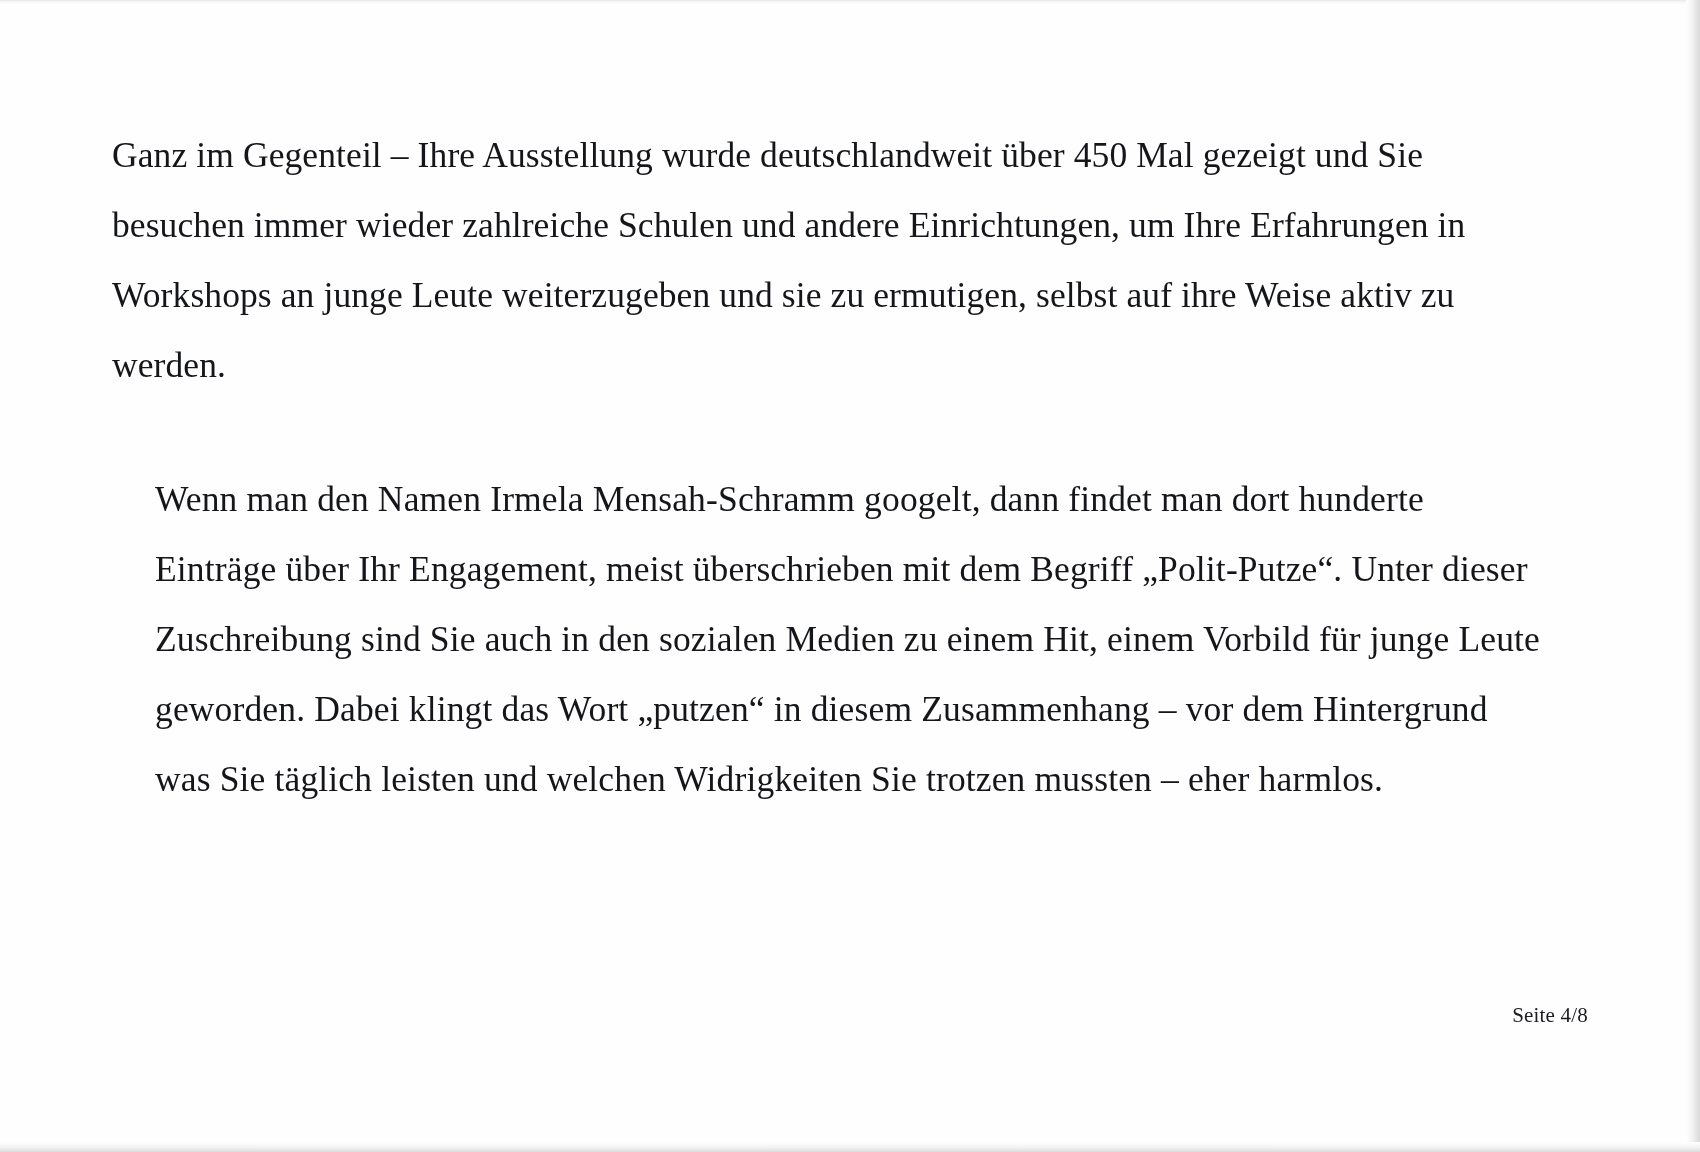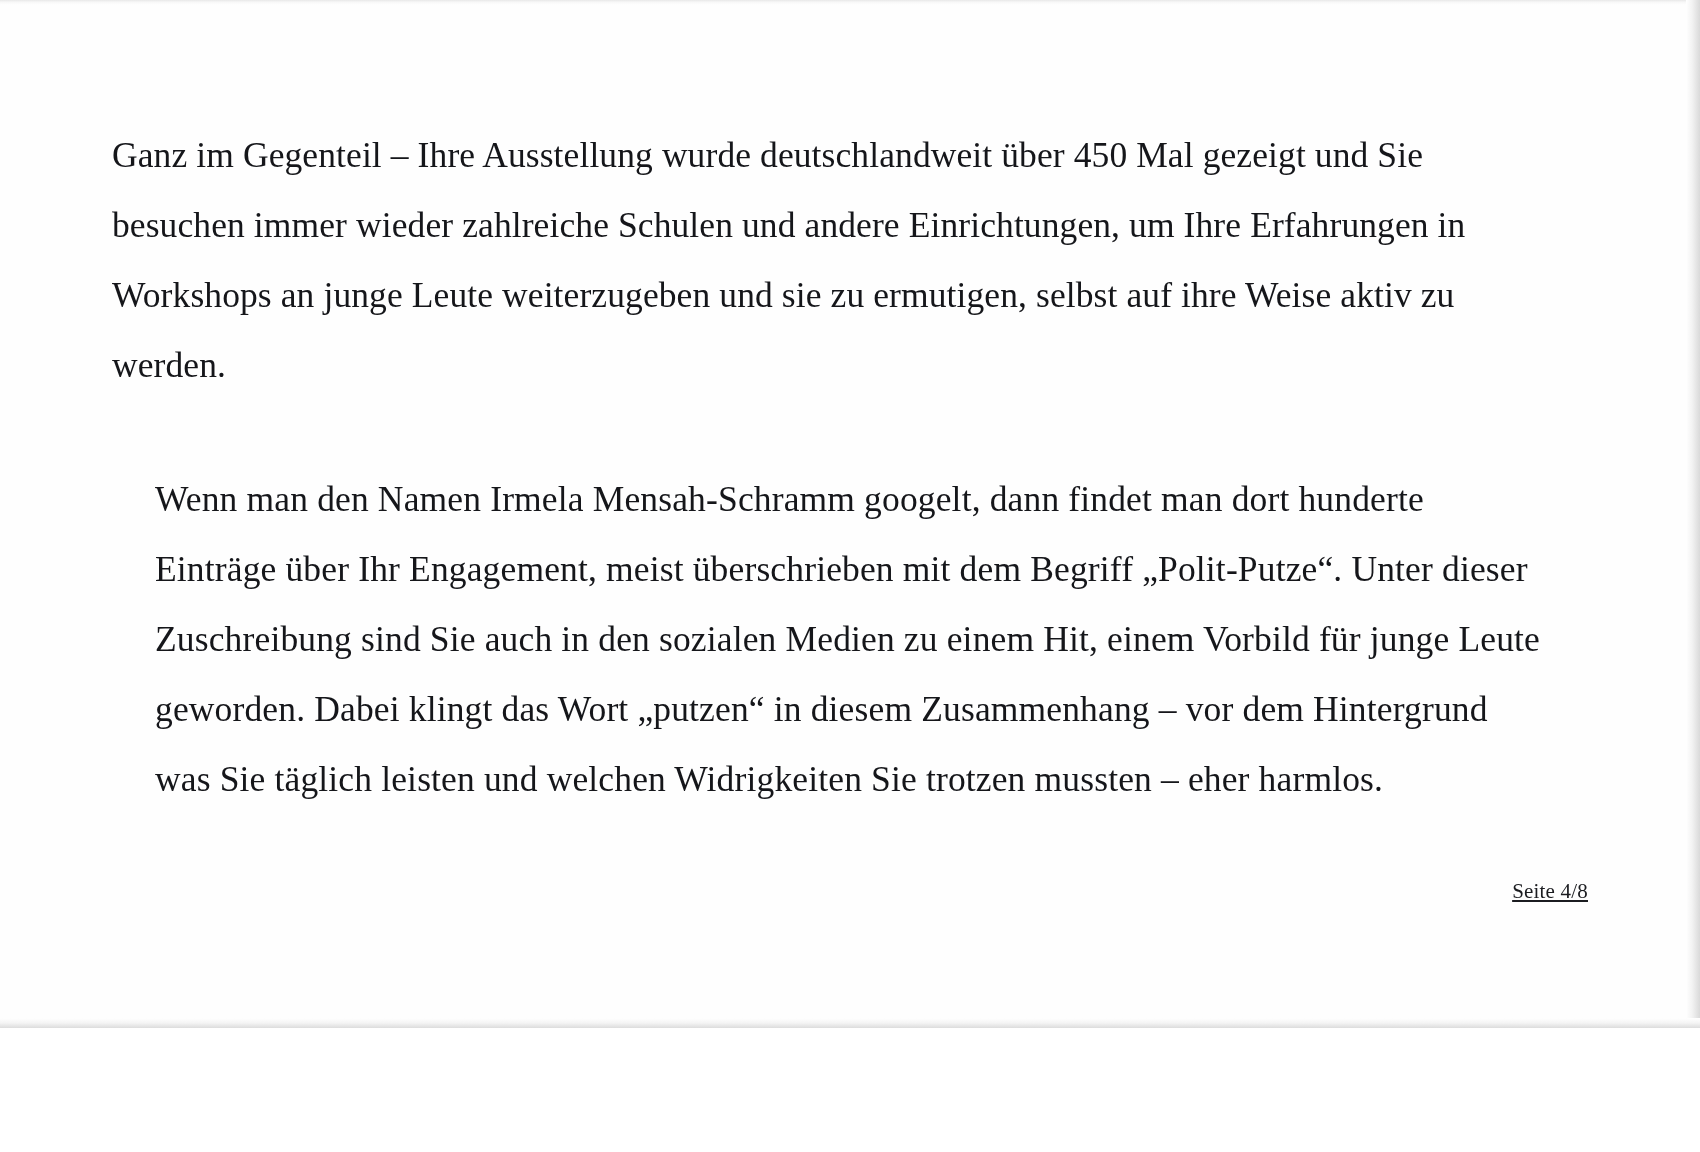--- a/index.html
+++ b/index.html
@@ -11,21 +11,21 @@
     height: 1152px;
     background: #ffffff;
     font-family: "Liberation Serif", serif;
     overflow: hidden;
   }
 
   
   .scan-canvas {
     position: relative;
     width: 1700px;
-    height: 1028px;
+    height: 1152px;
     background: #fefefe;
     box-sizing: border-box;
   }
 
   .scan-edge-right {
     position: absolute;
     top: 0;
     right: 0;
     width: 14px;
     height: 100%;
@@ -78,21 +78,20 @@
     right: 112px;
     bottom: 124px;
     text-align: right;
   }
 
   .page-number {
     color: #1b1c20;
     font-size: 21px;
     font-family: "Liberation Serif", serif;
     letter-spacing: 0.2px;
-    text-decoration: underline;
   }
 </style>
 </head>
 <body>
 
 <div class="scan-canvas">
 
   <div class="scan-edge-top"></div>
   <div class="scan-edge-right"></div>
   <div class="scan-edge-bottom"></div>

